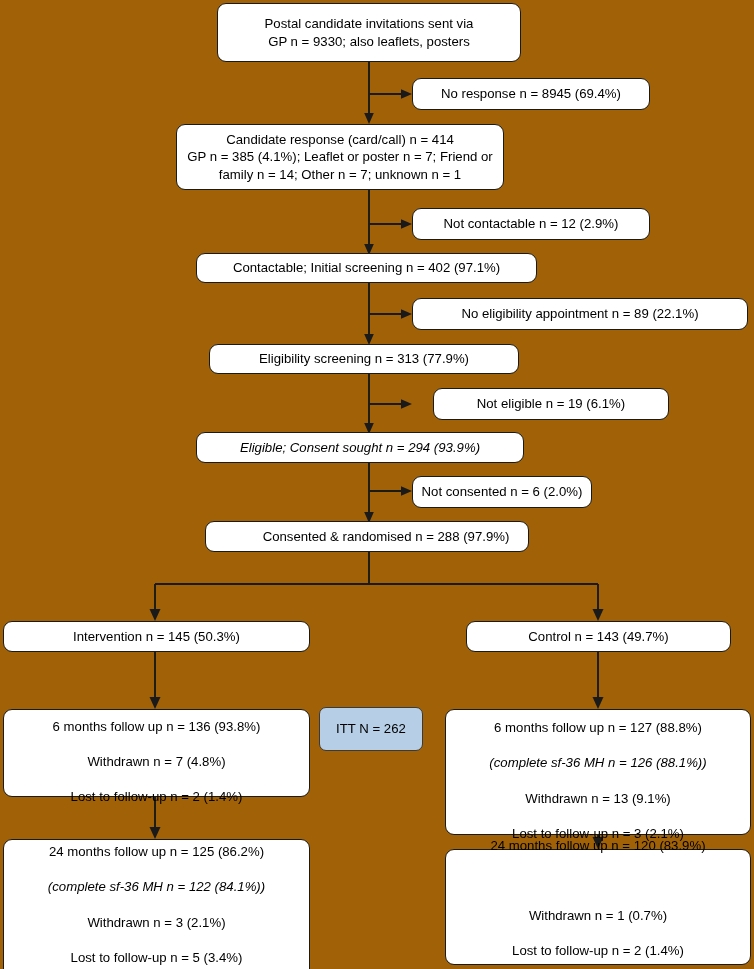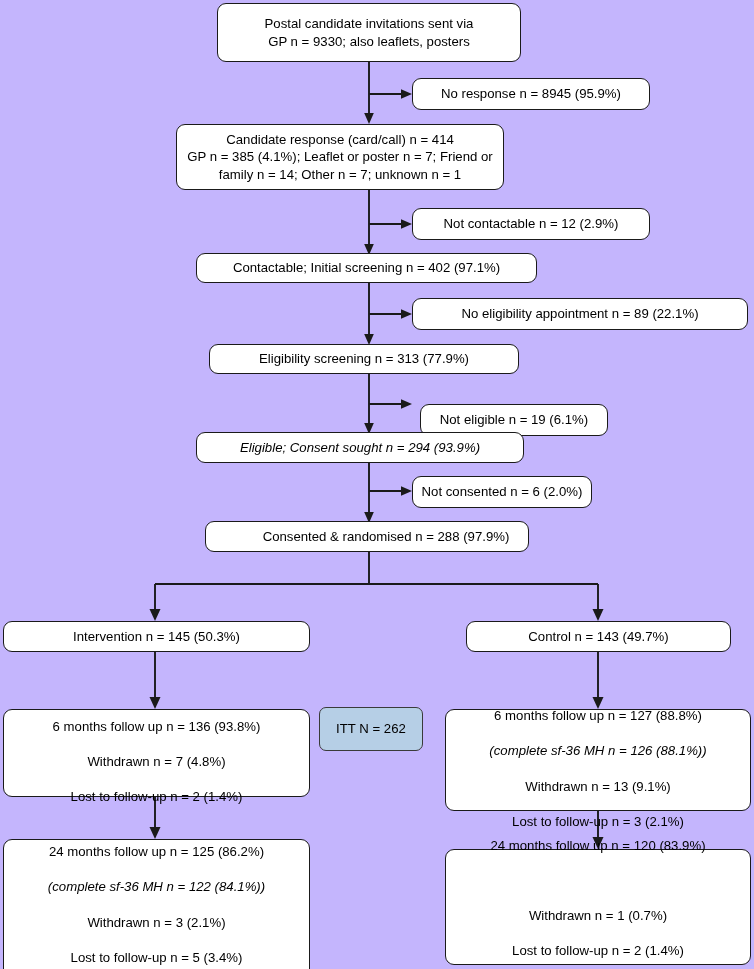--- a/index.html
+++ b/index.html
@@ -4,21 +4,21 @@
 <style>
   html, body {
     margin: 0;
     padding: 0;
     background: #ffffff;
   }
   #canvas {
     position: relative;
     width: 754px;
     height: 969px;
-    background: #c4b5fd;
+    background: #a16207;
     font-family: "Liberation Sans", sans-serif;
     overflow: hidden;
   }
   .node {
     position: absolute;
     box-sizing: border-box;
     border: 1.6px solid #1a1a1a;
     border-radius: 9px;
     background: #ffffff;
     display: flex;
@@ -113,21 +113,21 @@
     <line x1="598" y1="811" x2="598" y2="841"></line>
     <polygon points="598,849 592.5,837 603.5,837"></polygon>
   </svg>
 
   <div class="node" style="left:217px; top:3px; width:304px; height:59px;">
     <span class="txt">Postal candidate invitations sent via
 GP n = 9330; also leaflets, posters</span>
   </div>
 
   <div class="node" style="left:412px; top:78px; width:238px; height:32px;">
-    <span class="txt">No response n = 8945 (95.9%)</span>
+    <span class="txt">No response n = 8945 (69.4%)</span>
   </div>
 
   <div class="node" style="left:176px; top:124px; width:328px; height:66px;">
     <span class="txt">Candidate response (card/call) n = 414
 GP n = 385 (4.1%); Leaflet or poster n = 7; Friend or
 family n = 14; Other n = 7; unknown n = 1</span>
   </div>
 
   <div class="node" style="left:412px; top:208px; width:238px; height:32px;">
     <span class="txt">Not contactable n = 12 (2.9%)</span>
@@ -138,21 +138,21 @@
   </div>
 
   <div class="node" style="left:412px; top:298px; width:336px; height:32px;">
     <span class="txt">No eligibility appointment n = 89 (22.1%)</span>
   </div>
 
   <div class="node" style="left:209px; top:344px; width:310px; height:30px;">
     <span class="txt">Eligibility screening n = 313 (77.9%)</span>
   </div>
 
-  <div class="node" style="left:420px; top:388px; width:188px; height:32px;margin-top:16px;">
+  <div class="node" style="left:433px; top:388px; width:236px; height:32px;">
     <span class="txt">Not eligible n = 19 (6.1%)</span>
   </div>
 
   <div class="node" style="left:196px; top:432px; width:328px; height:31px;font-style:italic;">
     <span class="txt">Eligible; Consent sought n = 294 (93.9%)</span>
   </div>
 
   <div class="node" style="left:412px; top:476px; width:180px; height:32px;">
     <span class="txt">Not consented n = 6 (2.0%)</span>
   </div>
@@ -174,21 +174,21 @@
       <span>6 months follow up n = 136 (93.8%)</span><br>
       <span>Withdrawn n = 7 (4.8%)</span><br>
       <span>Lost to follow-up n = 2 (1.4%)</span>
     </span>
   </div>
 
   <div class="node itt" style="left:319px; top:707px; width:104px; height:44px;">
     <span class="txt">ITT N = 262</span>
   </div>
 
-  <div class="node" style="left:445px; top:709px; width:306px; height:102px;">
+  <div class="node" style="left:445px; top:709px; width:306px; height:126px;">
     <span class="txt">
       <span>6 months follow up n = 127 (88.8%)</span><br>
       <span class="ital">(complete sf-36 MH  n = 126 (88.1%))</span><br>
       <span>Withdrawn n = 13 (9.1%)</span><br>
       <span>Lost to follow-up n = 3 (2.1%)</span>
     </span>
   </div>
 
   <div class="node" style="left:3px; top:839px; width:307px; height:149px;">
     <span class="txt">

